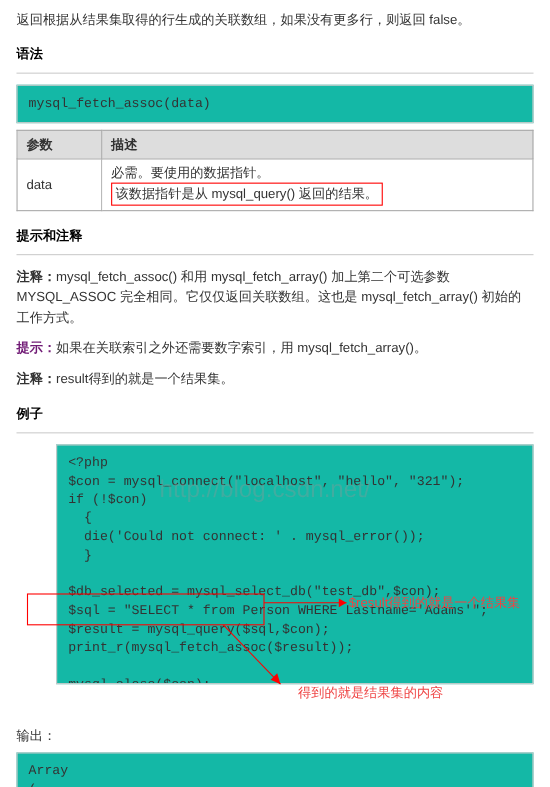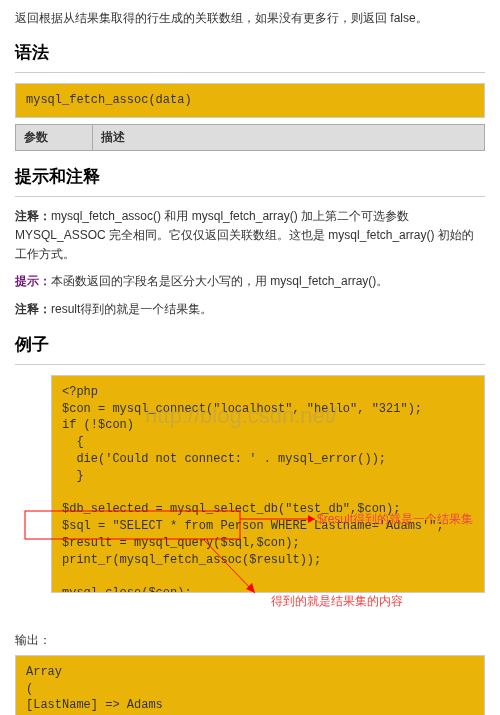--- a/index.html
+++ b/index.html
@@ -5,33 +5,33 @@
   body {
     font-family: Arial, "Microsoft YaHei", sans-serif;
     font-size: 12px;
     color: #333;
     margin: 0;
     padding: 10px 15px;
     width: 470px;
     background: #fff;
   }
   h3 {
-    font-size: 17px;
+    font-size: 12px;
     font-weight: bold;
     margin: 14px 0 8px 0;
     color: #000;
   }
   .divider {
     border: none;
     border-top: 1px solid #ccc;
     margin: 5px 0 10px 0;
   }
   .box {
     border: 1px solid #ccc;
-    background: #eab308;
+    background: #14b8a6;
     padding: 8px 10px;
     font-family: "Courier New", monospace;
     font-size: 12px;
     line-height: 1.4;
     white-space: pre;
     overflow: hidden;
     position: relative;
   }
   table {
     border-collapse: collapse;
@@ -90,31 +90,38 @@
 <hr class="divider">
 
 <div class="box">mysql_fetch_assoc(data)</div>
 
 <table>
   <tbody>
       <tr>
     <th style="width:60px">参数</th>
     <th>描述</th>
   </tr>
+  <tr>
+    <td class="cell-data">data</td>
+    <td class="desc-cell">
+      <span>必需。要使用的数据指针。</span>
+      <span class="red-box-inline">该数据指针是从 mysql_query() 返回的结果。</span>
+    </td>
+  </tr>
 </tbody>
   </table>
 
 <h3>提示和注释</h3>
 <hr class="divider">
 
 <div class="note-line">
   <span class="note-label">注释：</span><span>mysql_fetch_assoc() 和用 mysql_fetch_array() 加上第二个可选参数 MYSQL_ASSOC 完全相同。它仅仅返回关联数组。这也是 mysql_fetch_array() 初始的工作方式。</span>
 </div>
 <div class="note-line">
-  <span class="tip-label">提示：</span><span>本函数返回的字段名是区分大小写的，用 mysql_fetch_array()。</span>
+  <span class="tip-label">提示：</span><span>如果在关联索引之外还需要数字索引，用 mysql_fetch_array()。</span>
 </div>
 <div class="note-line">
   <span class="note-label">注释：</span><span>result得到的就是一个结果集。</span>
 </div>
 
 <h3>例子</h3>
 <hr class="divider">
 
 <div class="code-container">
   <div class="box" style="height:200px">&lt;?php

